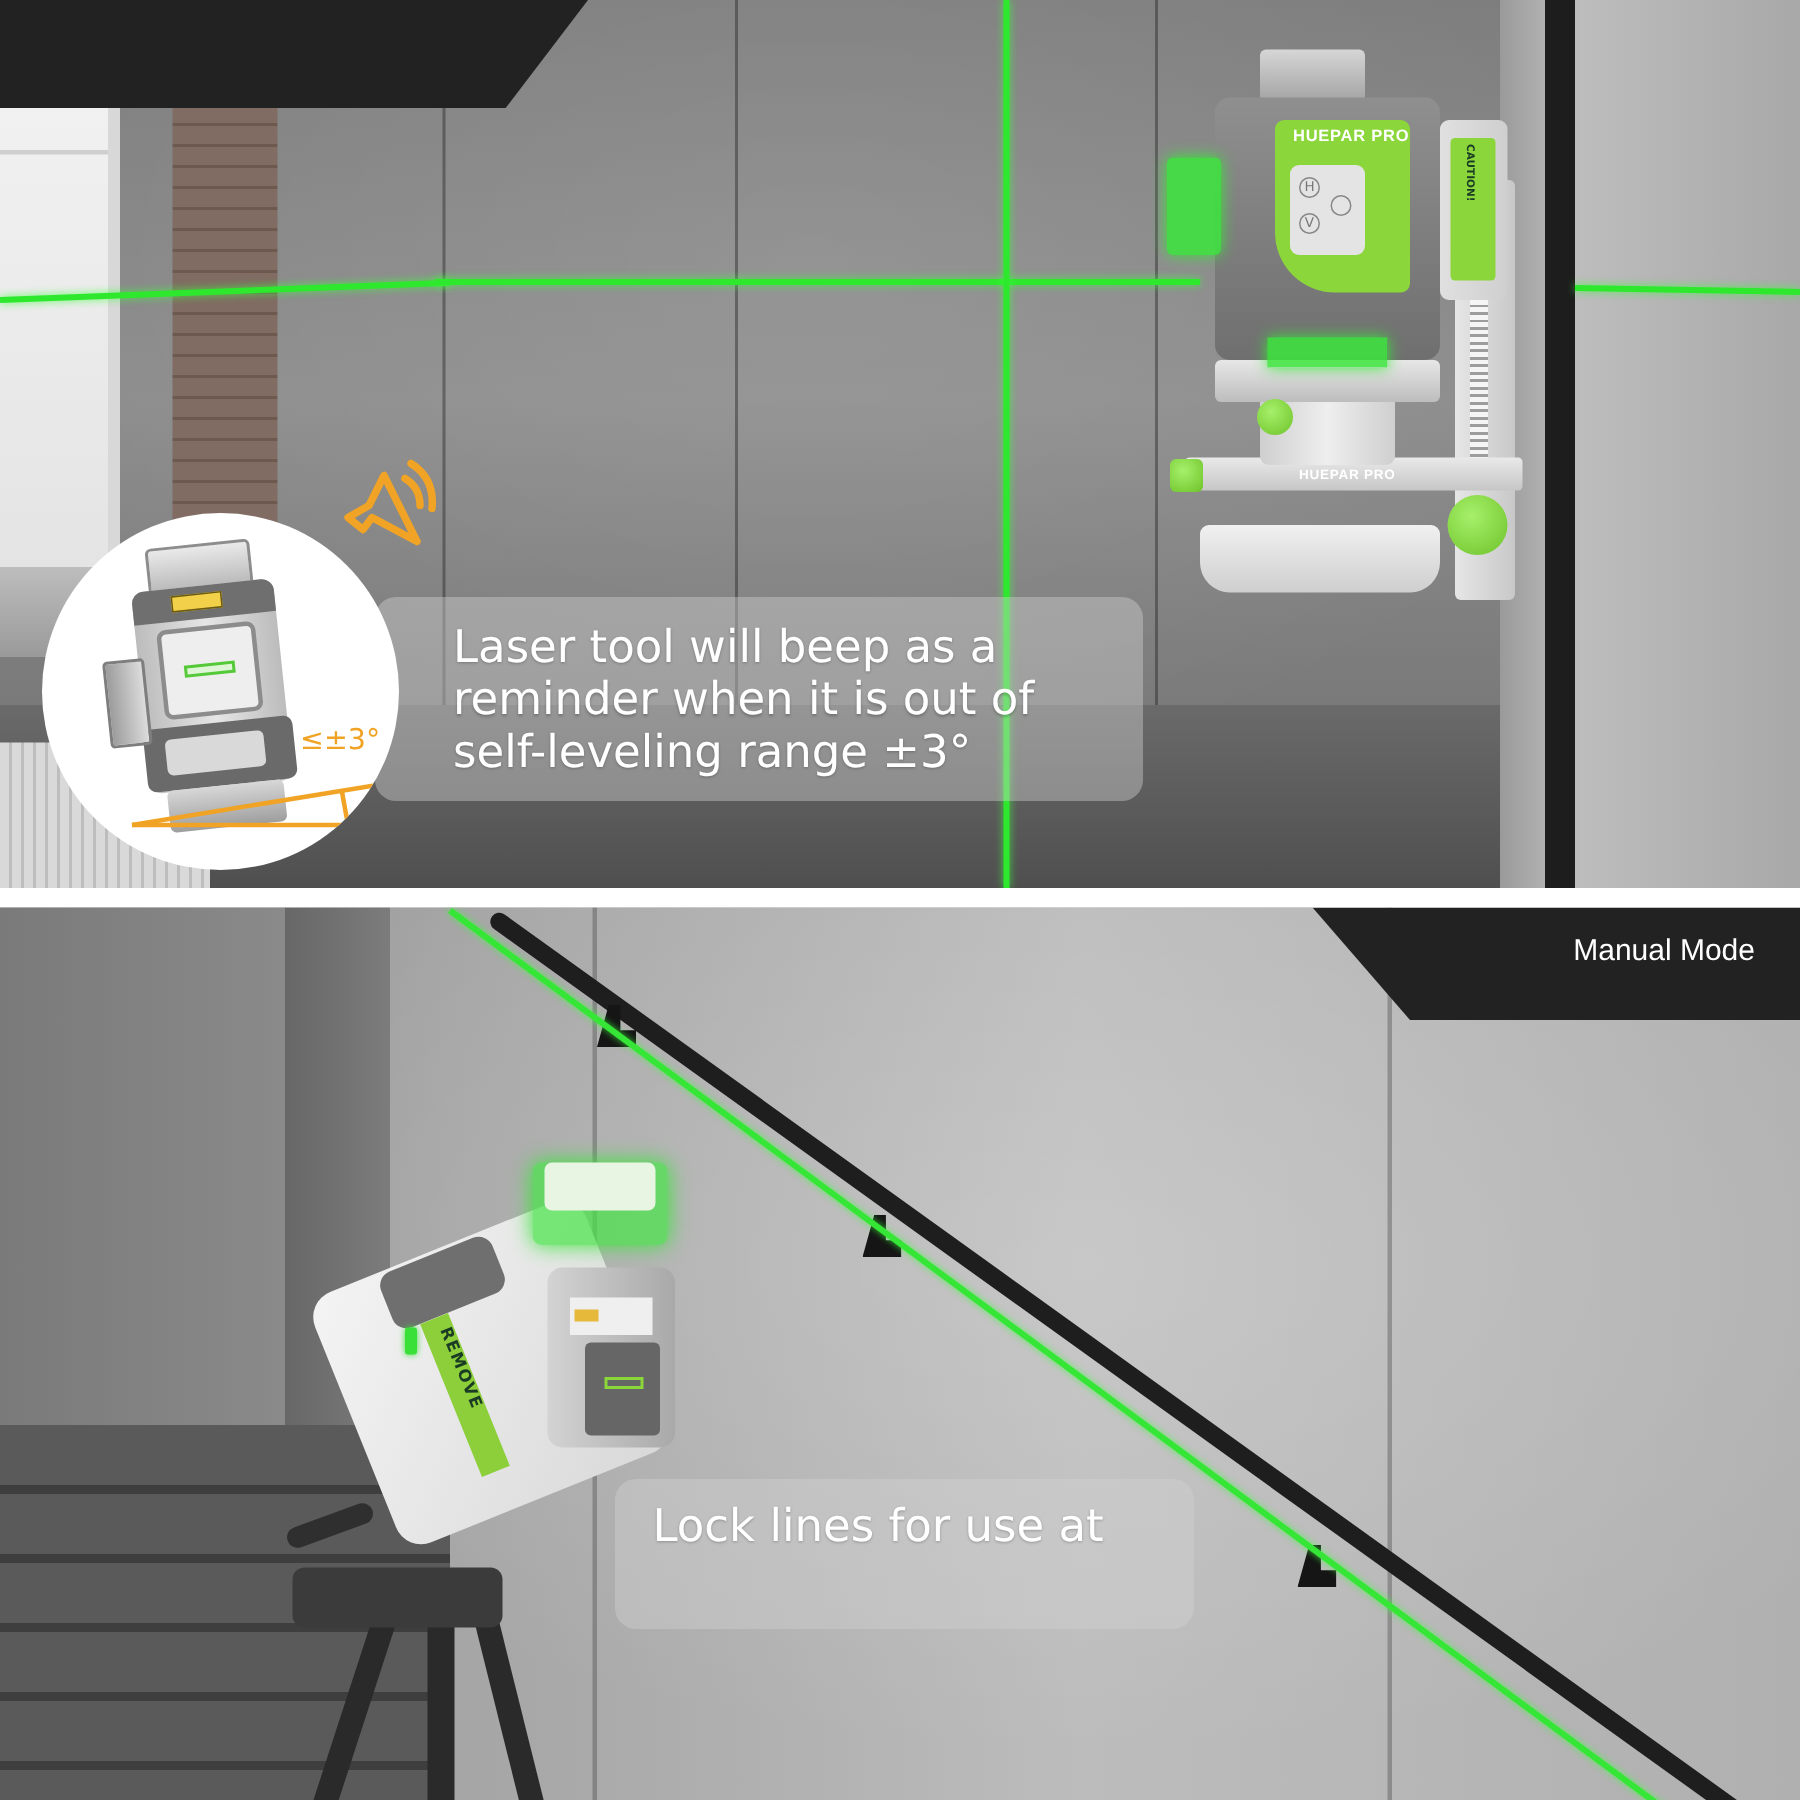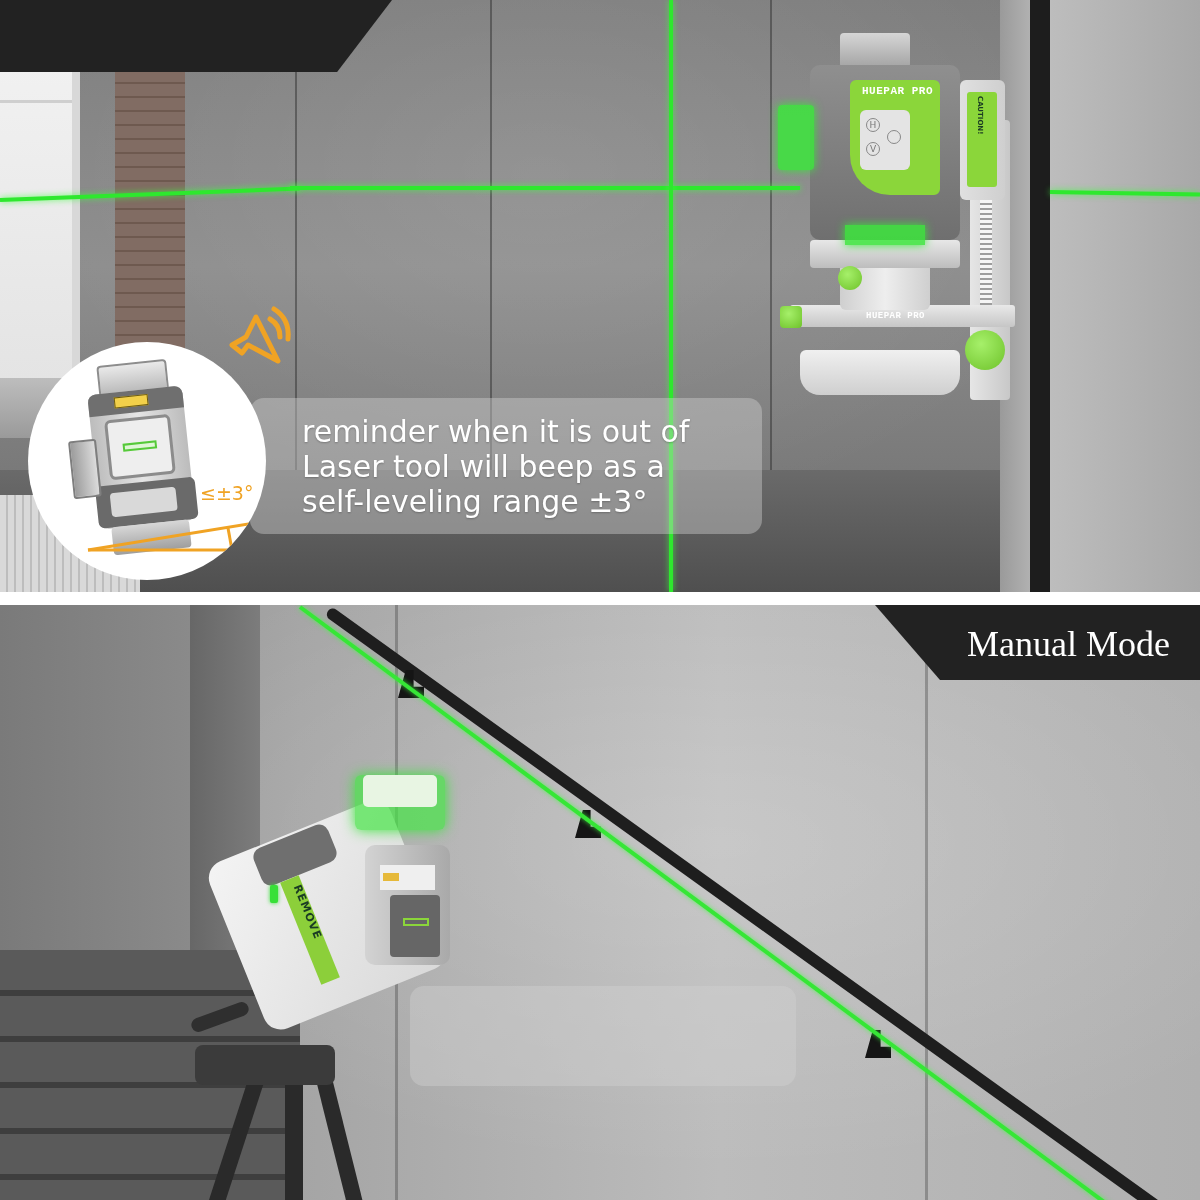--- a/index.html
+++ b/index.html
@@ -59,40 +59,40 @@
     .dt-plate { position: absolute; left: 40px; top: 210px; width: 150px; height: 28px; background: linear-gradient(180deg,#e7e7e7,#bdbdbd); border-radius: 4px; }
     .dt-body { position: absolute; left: 40px; top: 35px; width: 150px; height: 175px; background: linear-gradient(180deg,#8f8f8f,#6f6f6f); border-radius: 10px; }
     .dt-greenpanel { position: absolute; left: 80px; top: 50px; width: 90px; height: 115px; background: #8bd63a; border-radius: 6px 6px 6px 40px; }
     .dt-keypad { position: absolute; left: 90px; top: 80px; width: 50px; height: 60px; background: #e4e4e4; border-radius: 6px; }
     .dt-side { position: absolute; left: 190px; top: 50px; width: 45px; height: 120px; background: linear-gradient(90deg,#e0e0e0,#cfcfcf); border-radius: 6px; }
     .dt-caution { position: absolute; left: 197px; top: 62px; width: 30px; height: 95px; background: #8bd63a; border-radius: 3px; }
     .dt-window-left { position: absolute; left: 8px; top: 75px; width: 36px; height: 65px; background: rgba(60,230,60,0.85); border-radius: 4px; box-shadow: 0 0 10px #38e838; }
     .dt-window-bottom { position: absolute; left: 75px; top: 195px; width: 80px; height: 20px; background: rgba(60,230,60,0.85); box-shadow: 0 0 10px #38e838; }
     .dt-top { position: absolute; left: 70px; top: 3px; width: 70px; height: 35px; background: linear-gradient(180deg,#d6d6d6,#a3a3a3); border-radius: 4px; }
     .knob { position: absolute; border-radius: 50%; background: radial-gradient(circle at 40% 35%, #a6f06a, #6ec22a); }
-    .brand { position: absolute; font-family: Liberation Mono, monospace; font-weight: bold; color: #ffffff; font-size: 11px; line-height: 11px; letter-spacing: 0.5px; }
+    .brand { position: absolute; font-family: Liberation Sans, sans-serif; font-weight: bold; color: #ffffff; font-size: 11px; line-height: 11px; letter-spacing: 0.5px; }
 
     
     .badge-top {
       position: absolute; left: 0; top: 0; width: 392px; height: 72px;
       background: #222222;
       clip-path: polygon(0 0, 100% 0, 86% 100%, 0 100%);
     }
     .badge-top-text {
       position: absolute; left: 40px; top: 14px;
       font-family: "DejaVu Sans", sans-serif; font-size: 31px; color: #ffffff; letter-spacing: 0.2px;
     }
     .badge-bottom {
       position: absolute; left: 875px; top: 0; width: 325px; height: 75px;
       background: #222222;
       clip-path: polygon(0 0, 100% 0, 100% 100%, 20% 100%);
     }
     .badge-bottom-text {
       position: absolute; right: 30px; top: 18px;
-      font-family: Liberation Serif, serif; font-size: 36px; color: #ffffff;
+      font-family: Liberation Sans, sans-serif; font-size: 20px; color: #ffffff;
     }
 
     
     .caption {
       position: absolute;
       background: rgba(210,210,210,0.42);
       border-radius: 14px;
       color: #ffffff;
       font-family: "DejaVu Sans", sans-serif;
       text-shadow: 0 1px 2px rgba(0,0,0,0.25);
@@ -210,22 +210,22 @@
       <span style="position:absolute; left:9px; top:4px; writing-mode:vertical-rl; font-size:7px; font-weight:bold; color:#1a3b24;">CAUTION!</span>
     </div>
     <div class="dt-window-left"></div>
     <div class="dt-window-bottom"></div>
     <div class="knob" style="left:68px; top:236px; width:24px; height:24px;"></div>
     <div class="knob" style="left:10px; top:276px; width:22px; height:22px; border-radius:4px;"></div>
     <div class="knob" style="left:195px; top:300px; width:40px; height:40px;"></div>
   </div>
 
   <div class="caption caption-top">
+    <span class="caption-line">Laser tool will beep as a</span>
     <span class="caption-line">reminder when it is out of</span>
-    <span class="caption-line">Laser tool will beep as a</span>
     <span class="caption-line">self-leveling range ±3°</span>
   </div>
 
   <svg class="speaker" width="72" height="64" viewBox="0 0 72 64">
     <g fill="none" stroke="#f0a324" stroke-width="5" stroke-linejoin="round" stroke-linecap="round">
       <path d="M6 40 L16 48 L22 40 L52 56 L30 12 L20 32 Z"></path>
       <path d="M44 14 Q54 20 54 32"></path>
       <path d="M48 4 Q64 14 62 34"></path>
     </g>
   </svg>
@@ -288,18 +288,19 @@
     <div class="db-right"></div>
     <div class="db-label"></div>
     <div class="db-label-y"></div>
     <div class="db-rightwin"></div>
     <div class="db-rightbar"></div>
     <div class="db-head"></div>
     <div class="db-head-top"></div>
   </div>
 
   <div class="caption caption-bottom">
+    <span class="caption-line">Lock lines for use at</span>
   </div>
 
   <div class="badge-bottom">
     <div class="badge-bottom-text">Manual Mode</div>
   </div>
 </section>
 
 </body></html>

